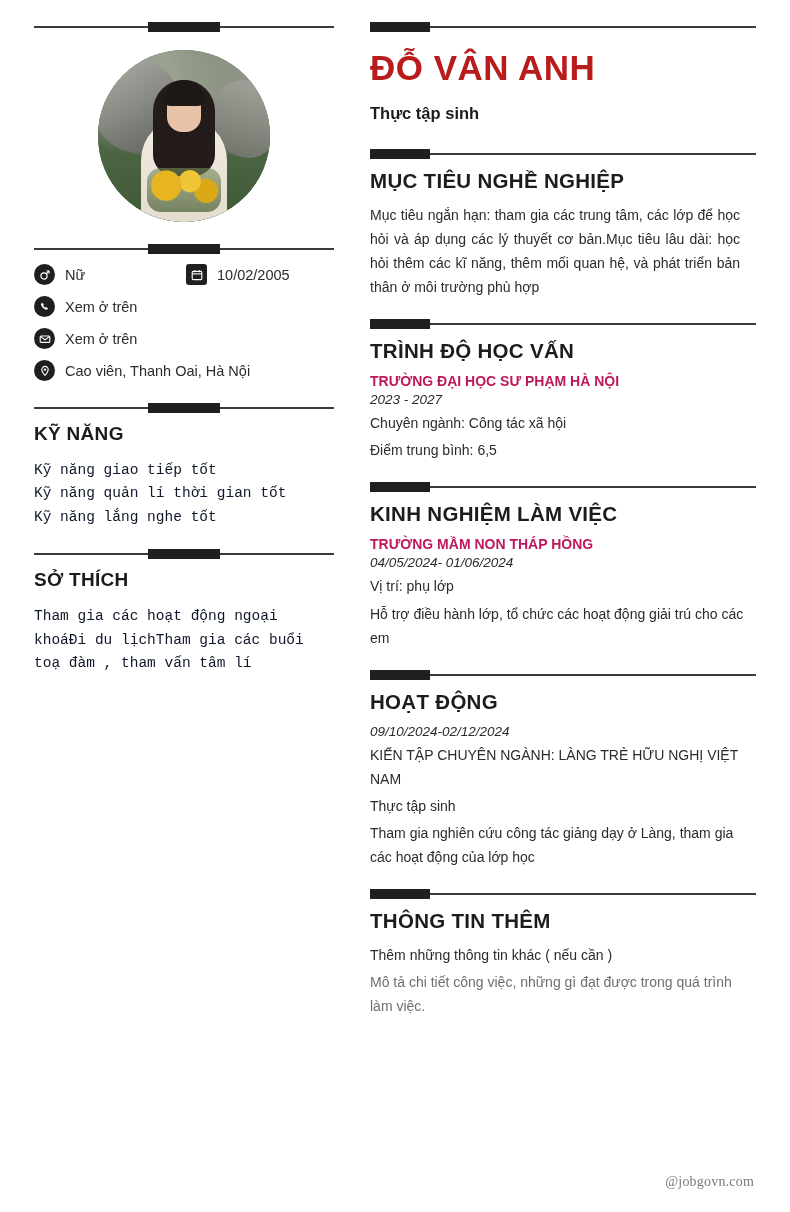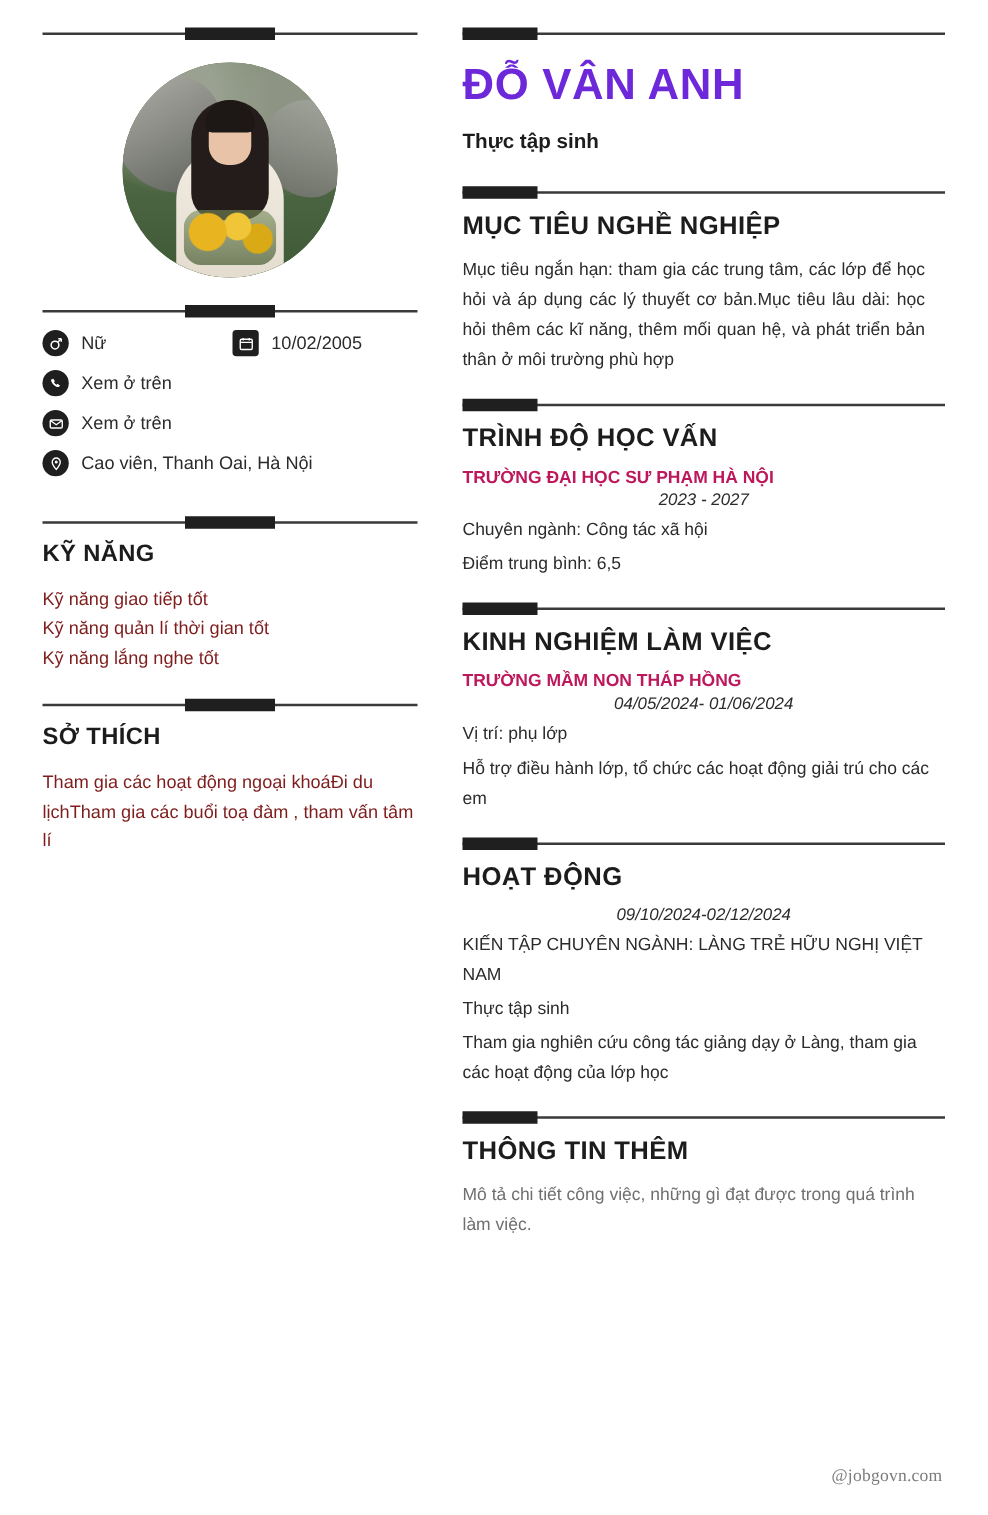--- a/index.html
+++ b/index.html
@@ -114,21 +114,21 @@
     background:
       radial-gradient(circle at 26% 40%, #e8b520 0 24%, rgba(232,181,32,0) 26%),
       radial-gradient(circle at 58% 30%, #f0c537 0 20%, rgba(240,197,55,0) 22%),
       radial-gradient(circle at 80% 52%, #d9a916 0 18%, rgba(217,169,22,0) 20%),
       linear-gradient(180deg, rgba(120,140,90,.6), rgba(80,100,60,.75));
     border-radius: 14px;
   }
 
   .info-grid {
     margin-top: 6px;
-    margin-bottom: 32px;
+    margin-bottom: 22px;
   }
   .info-row {
     display: flex;
     align-items: center;
     margin-bottom: 11px;
     font-size: 14.5px;
     color: #2b2b2b;
   }
   .info-row .cell { display: flex; align-items: center; }
   .info-row .cell.first { width: 152px; flex: 0 0 152px; }
@@ -149,35 +149,36 @@
     font-size: 19px;
     font-weight: 700;
     letter-spacing: .3px;
     margin: 4px 0 12px 0;
     color: #1c1c1c;
   }
   .left .sec-title { margin-bottom: 14px; }
   .left .body-line {
     font-size: 14.5px;
     line-height: 1.62;
-    color: #7f1d1d;
+    color: #0f172a;
+    font-family: Liberation Mono, monospace;
   }
   .left-block { margin-bottom: 20px; }
 
   
   .right {
     flex: 1 1 auto;
     padding-left: 18px;
   }
   .name {
     font-size: 35px;
     font-weight: 700;
     letter-spacing: .5px;
     margin: 16px 0 16px 0;
-    color: #6d28d9;
+    color: #b91c1c;
   }
   .role {
     font-size: 16.5px;
     font-weight: 700;
     margin: 0 0 26px 0;
     color: #1c1c1c;
   }
   .right .sec-title {
     font-size: 20.5px;
     margin: 0 0 10px 0;
@@ -193,21 +194,20 @@
     font-size: 14px;
     font-weight: 700;
     margin: 2px 0 3px 0;
     color: #be185d;
   }
   .sub-ital {
     font-size: 13.5px;
     font-style: italic;
     margin: 0 0 4px 0;
     color: #2b2b2b;
-    text-align: center;
   }
   .line {
     font-size: 14px;
     line-height: 1.72;
     margin: 0 0 3px 0;
     color: #2b2b2b;
   }
   .line.muted { color: #6f6f6f; }
   .right-block { margin-bottom: 20px; }
   .right-block:last-child { margin-bottom: 0; }
@@ -399,19 +399,20 @@
       <div class="line">Tham gia nghiên cứu công tác giảng dạy ở Làng, tham gia các hoạt động của lớp học</div>
     </div>
 
     <div class="divider left-acc">
       <div class="thin"></div>
         <div class="thick"></div>
     </div>
 
     <div class="right-block">
       <div class="sec-title">THÔNG TIN THÊM</div>
+      <div class="line">Thêm những thông tin khác ( nếu cần )</div>
       <div class="line muted"> Mô tả chi tiết công việc, những gì đạt được trong quá trình làm việc.</div>
     </div>
 
   </div>
 
   <div class="watermark">@jobgovn.com</div>
 </div>
 
 </body></html>

